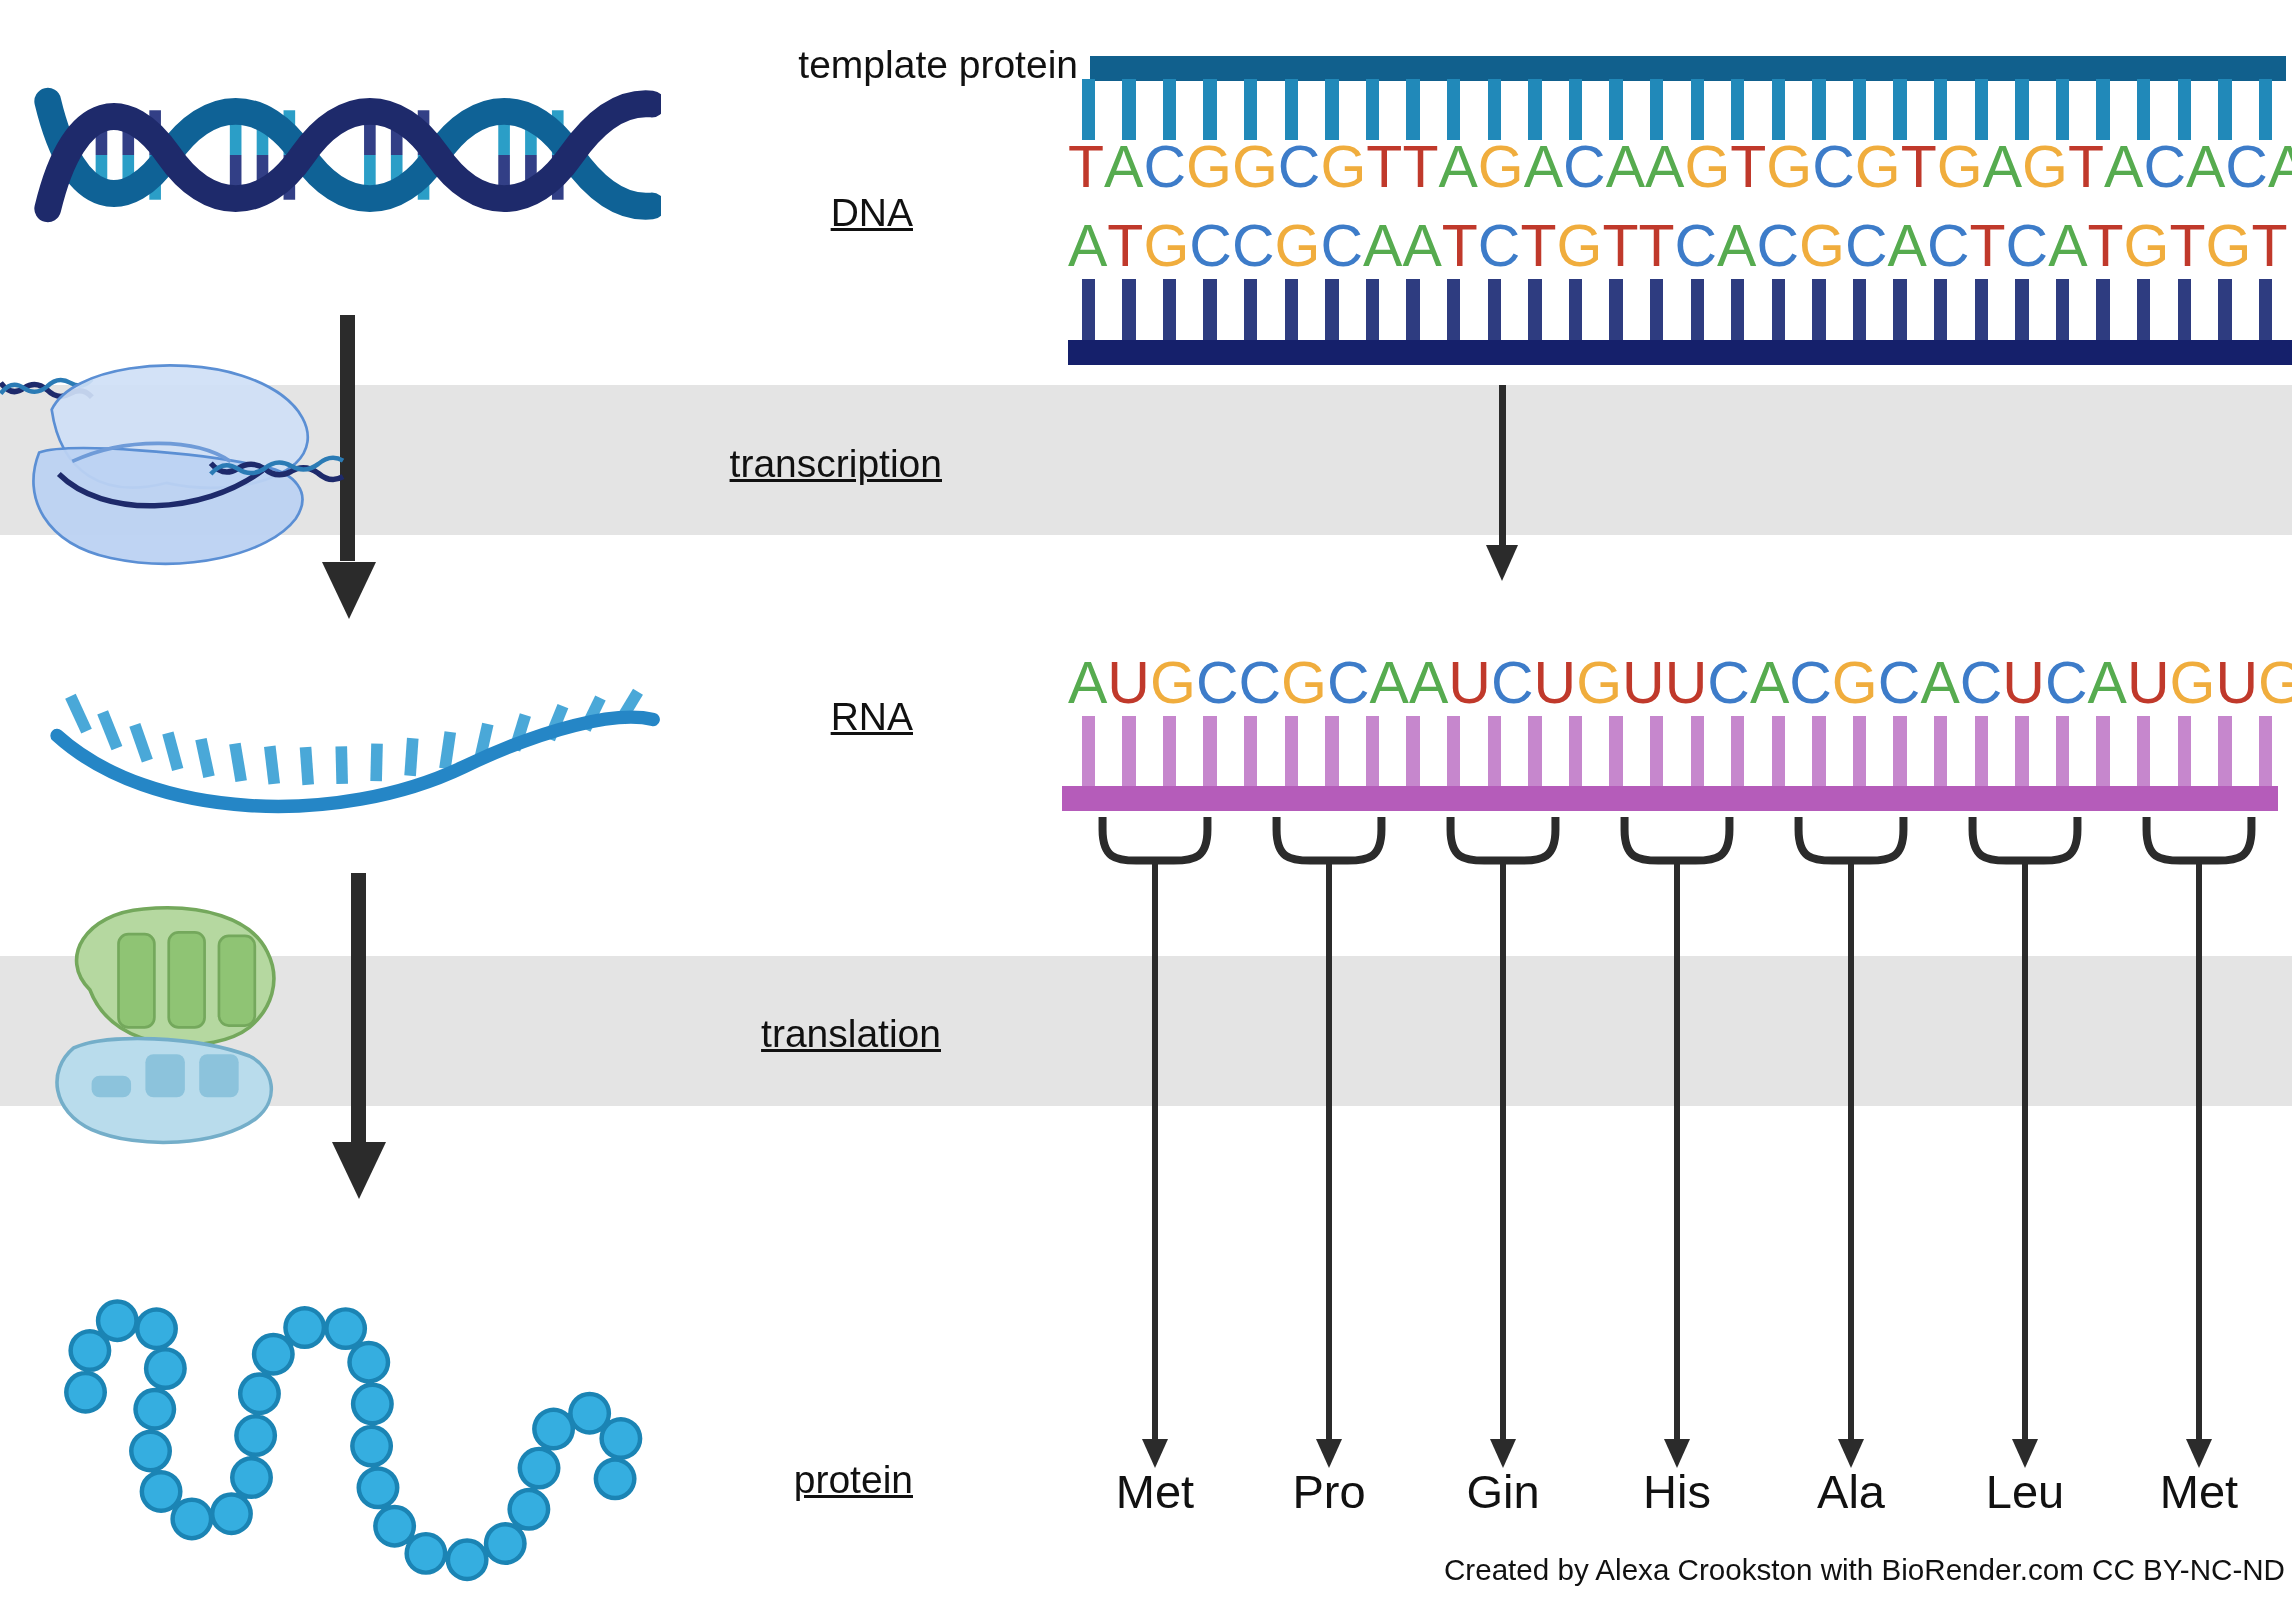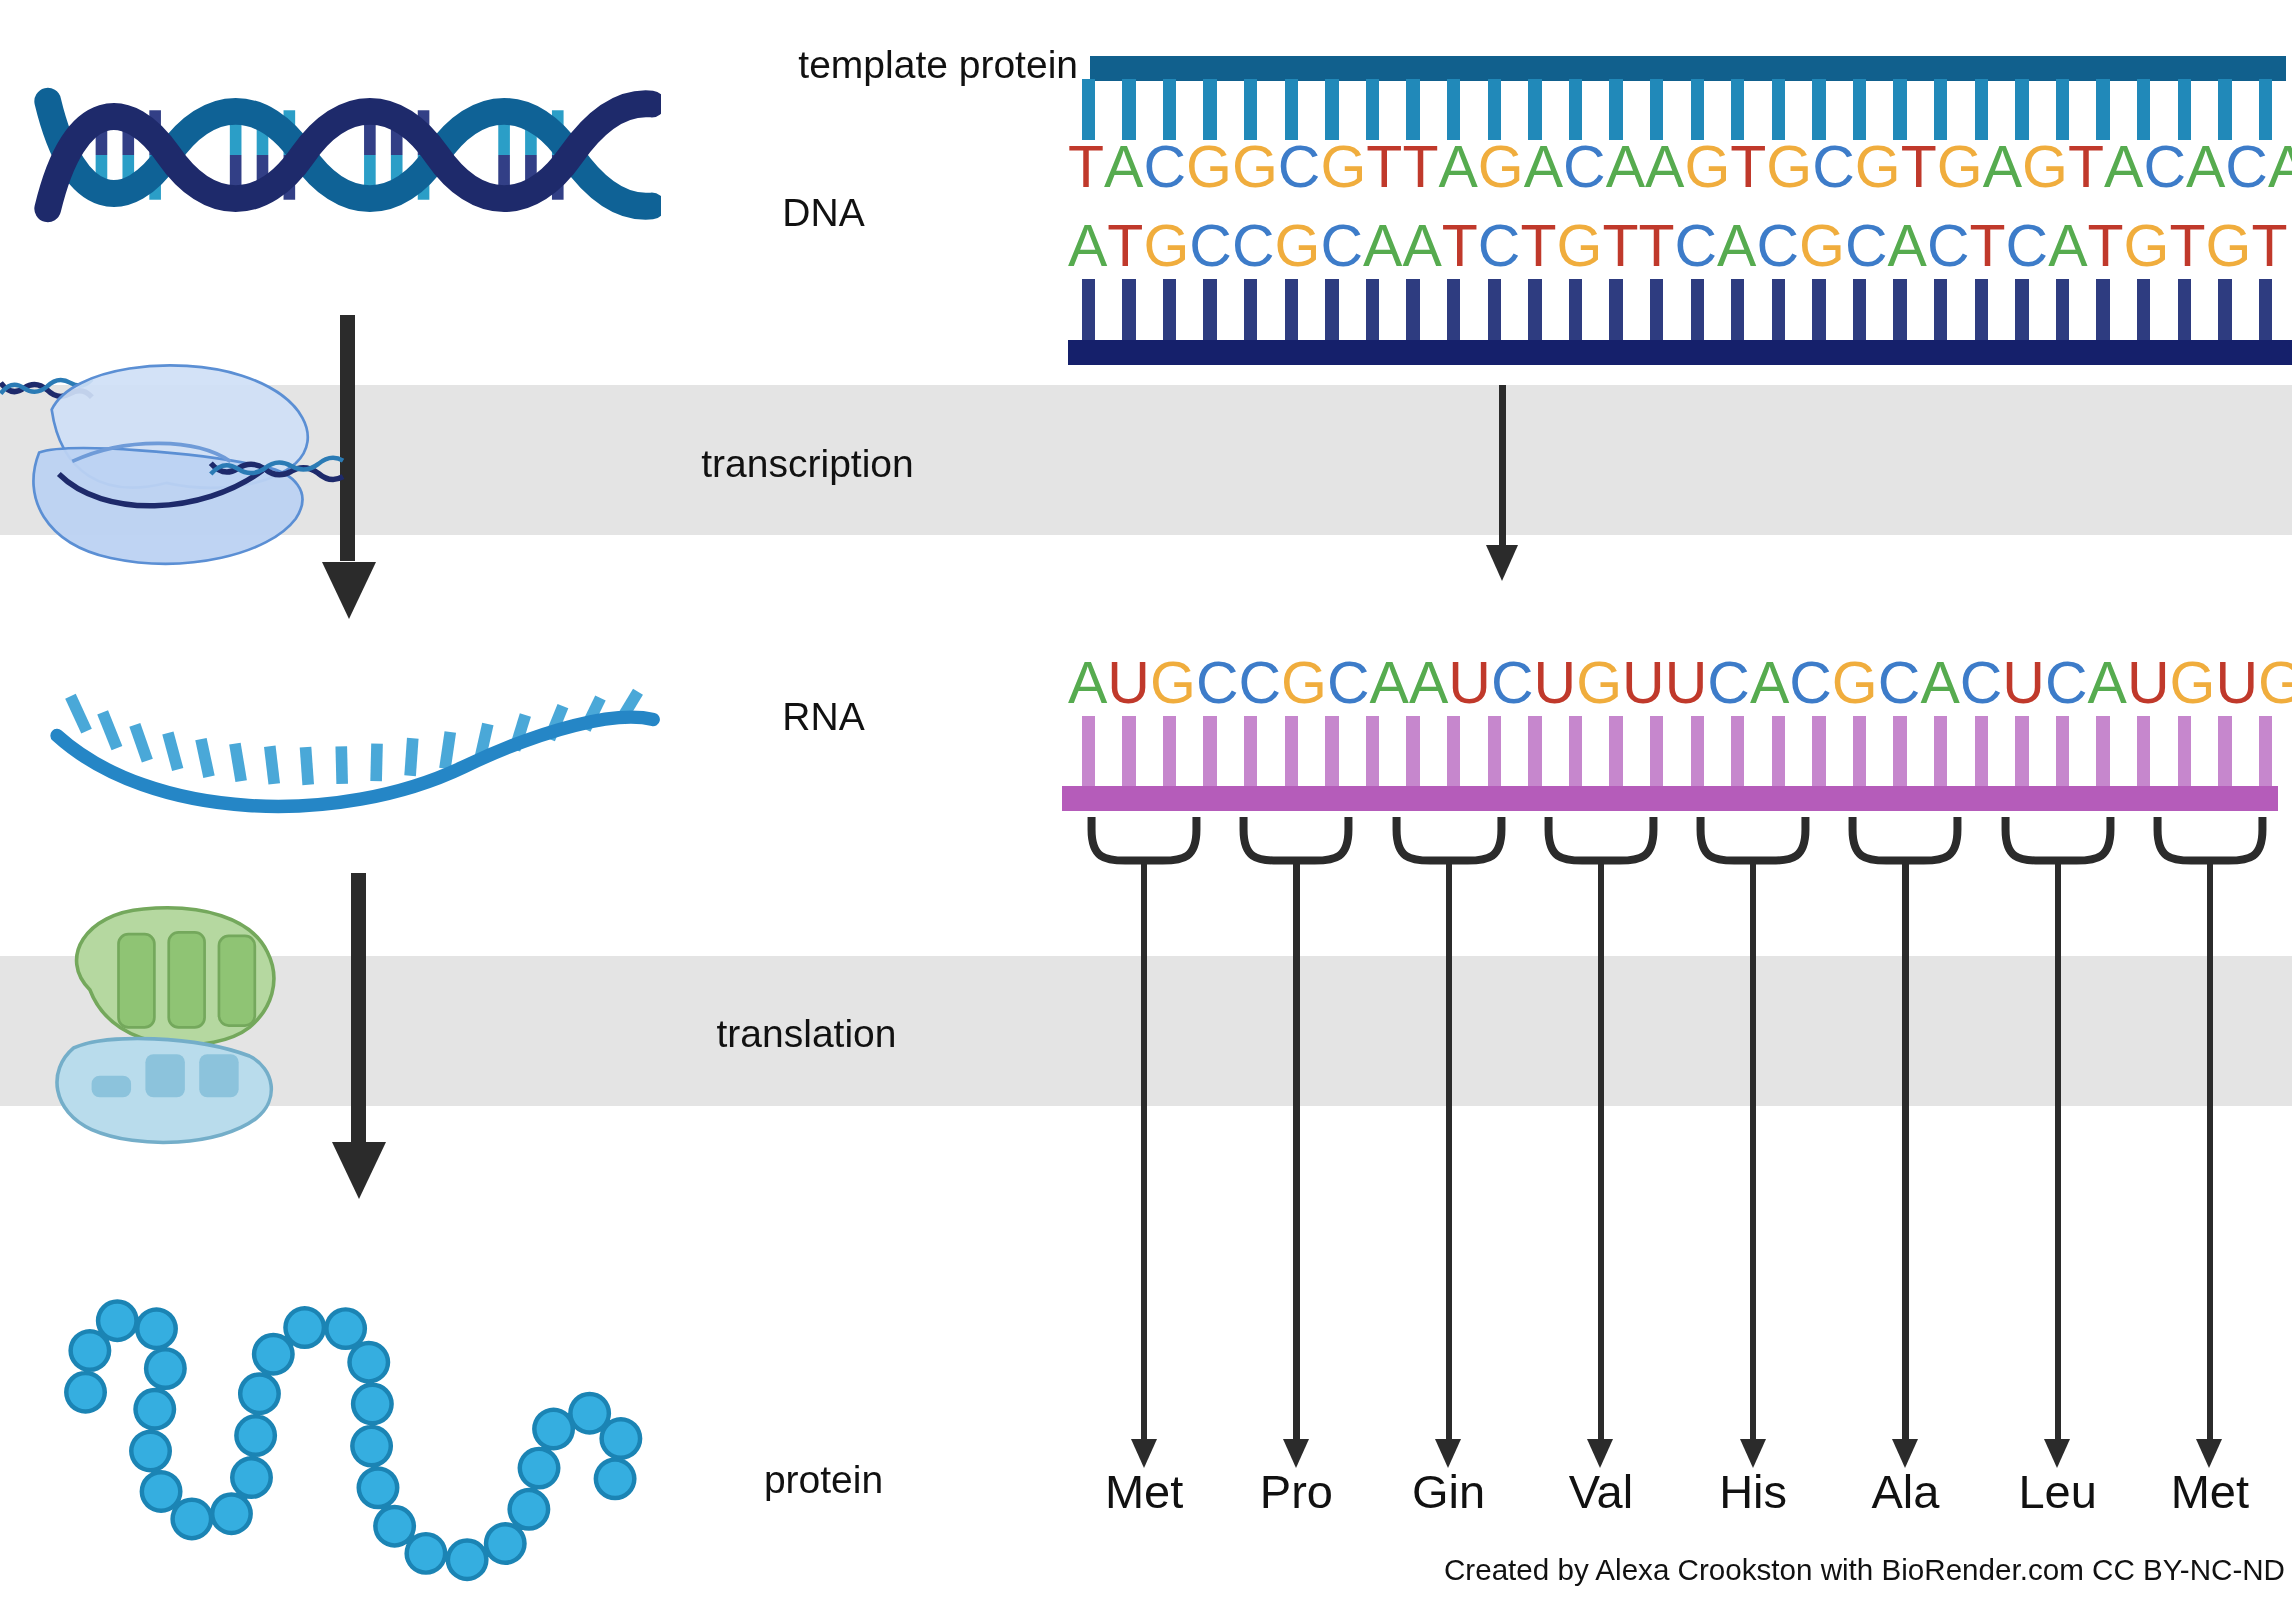--- a/index.html
+++ b/index.html
@@ -3,21 +3,21 @@
 <meta charset="utf-8">
 <style>
   html,body{margin:0;padding:0;background:#fff;}
   #stage{position:relative;width:2293px;height:1605px;background:#ffffff;overflow:hidden;
          font-family:"Liberation Sans",sans-serif;color:#1a1a1a;}
   .band{position:absolute;left:0;width:2293px;height:150px;background:#e4e4e4;}
   #band-transcription{top:385px;}
   #band-translation{top:956px;}
   .icon{position:absolute;}
   .lbl{position:absolute;font-size:39px;color:#111;}
-  .lbl.center{text-align:center;}
+  .lbl.center{text-align:right;text-decoration:underline;}
   .lbl.right{text-align:right;}
   
   .big-arrow .stem{position:absolute;width:15px;background:#2b2b2b;}
   .big-arrow .head{position:absolute;width:0;height:0;border-left:27px solid transparent;
                    border-right:27px solid transparent;border-top:57px solid #2b2b2b;}
   
   #seq-panel{position:absolute;left:1068px;top:0;width:1218px;height:1605px;}
   .bar{position:absolute;height:25px;}
   #bar-template{left:22.4px;top:56px;width:1196px;background:#11608d;}
   #bar-navy{left:0px;top:340px;width:1225px;background:#15206b;}
@@ -562,28 +562,20 @@
           <div class="stem"></div>
           <div class="head"></div>
           <div class="aa">Gin</div>
         </div>
         <div class="codon">
           <svg width="118" height="48" viewBox="0 0 132 54">
             <path d="M7,0 L7,14 C7,46 22,49 45,49 L87,49 C110,49 125,46 125,14 L125,0" fill="none" stroke="#2b2b2b" stroke-width="9"></path>
           </svg>
           <div class="stem"></div>
           <div class="head"></div>
-          <div class="aa">Val</div>
-        </div>
-        <div class="codon">
-          <svg width="118" height="48" viewBox="0 0 132 54">
-            <path d="M7,0 L7,14 C7,46 22,49 45,49 L87,49 C110,49 125,46 125,14 L125,0" fill="none" stroke="#2b2b2b" stroke-width="9"></path>
-          </svg>
-          <div class="stem"></div>
-          <div class="head"></div>
           <div class="aa">His</div>
         </div>
         <div class="codon">
           <svg width="118" height="48" viewBox="0 0 132 54">
             <path d="M7,0 L7,14 C7,46 22,49 45,49 L87,49 C110,49 125,46 125,14 L125,0" fill="none" stroke="#2b2b2b" stroke-width="9"></path>
           </svg>
           <div class="stem"></div>
           <div class="head"></div>
           <div class="aa">Ala</div>
         </div>

